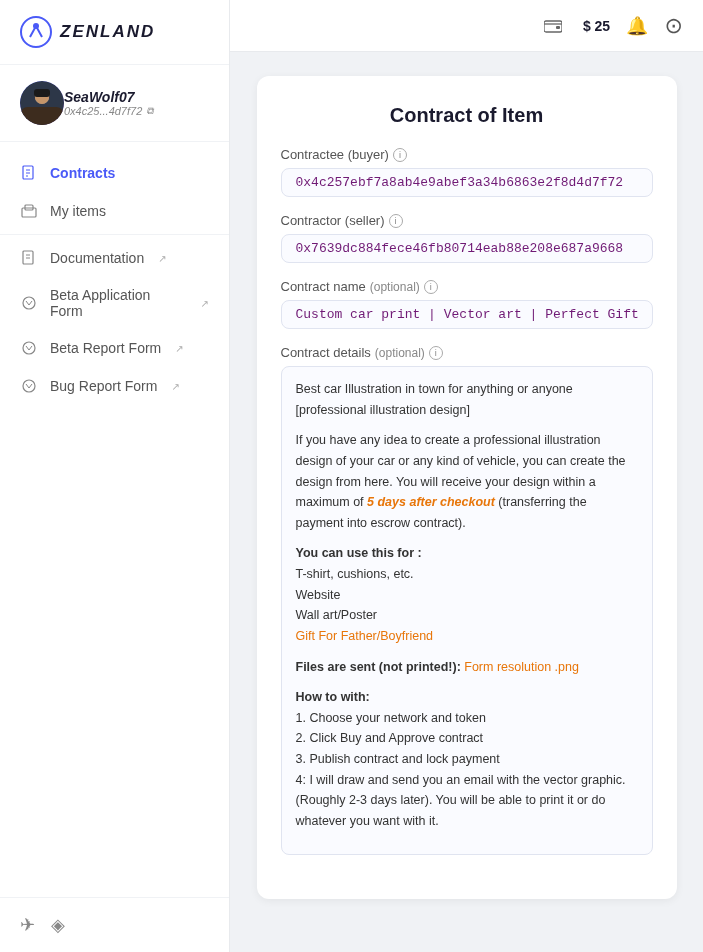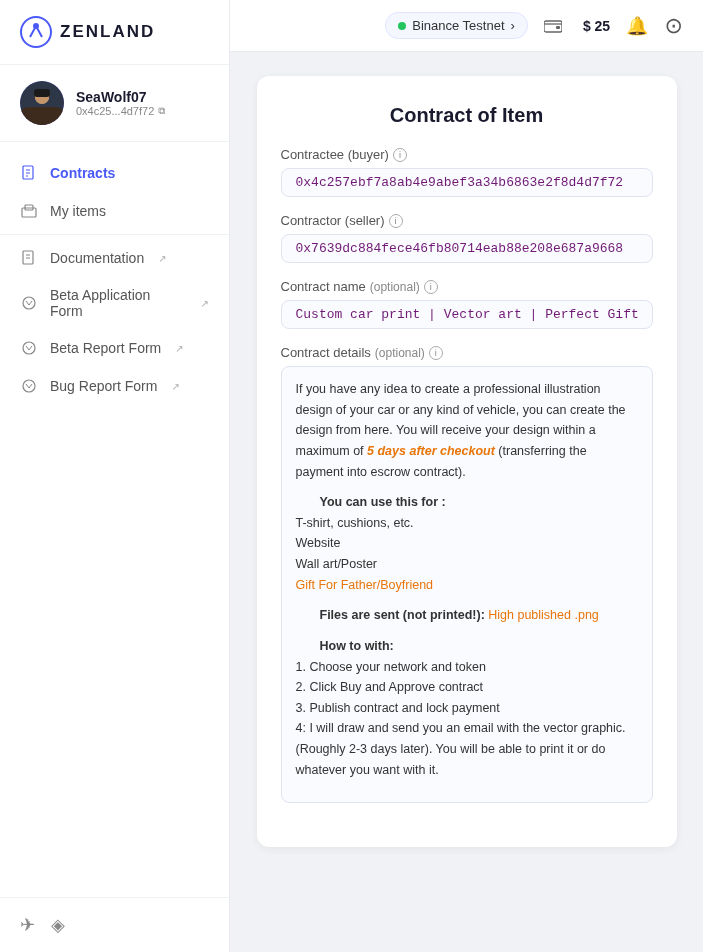--- a/index.html
+++ b/index.html
@@ -27,28 +27,29 @@
     .logo-icon {
       width: 32px;
       height: 32px;
     }
 
     .logo-text {
       font-size: 17px;
       font-weight: 700;
       letter-spacing: 2px;
       color: #1a1a2e;
+      font-style: italic;
     }
 
     .user-section {
       display: flex;
       align-items: center;
-      gap: 12px;
       padding: 16px 20px;
       border-bottom: 1px solid #f0f2f5;
+      font-style: italic;
     }
 
     .avatar {
       width: 44px;
       height: 44px;
       border-radius: 50%;
       background: linear-gradient(135deg, #667eea, #764ba2);
       display: flex;
       align-items: center;
       justify-content: center;
@@ -246,21 +247,21 @@
       font-size: 12.5px;
       line-height: 1.65;
       color: #333;
     }
 
     .contract-details-content .highlight-orange { color: #e8760a; }
     .contract-details-content .highlight-blue { color: #2563eb; }
     .contract-details-content .highlight-bold-orange { color: #e8760a; font-weight: bold; font-style: italic; margin-top: 29px; }
     .contract-details-content .underline { text-decoration: underline; font-weight: bold; }
     .contract-details-content p { margin-bottom: 10px; }
-    .contract-details-content .bold { font-weight: bold; margin-left: 24px; }
+    .contract-details-content .bold { font-weight: bold; }
 
     .details-box {
       border: 1px solid #e0e4f0;
       border-radius: 8px;
       padding: 12px 14px;
       background: #fafbff;
       min-height: 340px;
     }
 
     .divider {
@@ -381,25 +382,20 @@
   <div class="sidebar-footer">
     <span class="footer-icon">✈</span>
     <span class="footer-icon">◈</span>
   </div>
 
 </div>
 
 <div class="main">
 
   <div class="topbar">
-    <div class="network-badge">
-      <span class="network-dot"></span>
-      <span>Binance Testnet</span>
-      <span>›</span>
-    </div>
     <div class="wallet-balance">
       <svg width="18" height="14" viewBox="0 0 18 14" fill="none">
         <rect x="0" y="2" width="18" height="11" rx="2" stroke="#666" stroke-width="1.3" fill="none"></rect>
         <path d="M0 5 L18 5" stroke="#666" stroke-width="1.3"></path>
         <rect x="12" y="7" width="4" height="3" rx="1" fill="#666"></rect>
       </svg>
       <span>$ 25</span>
     </div>
     <div style="position:relative;">
       <span class="notif-icon">🔔</span>
@@ -439,23 +435,24 @@
       </div>
 
       <div class="field-group">
         <div class="field-label">
           <span>Contract details</span>
           <span class="optional">(optional)</span>
           <span class="info-icon">i</span>
         </div>
         <div class="details-box">
           <div class="contract-details-content">
+            <p>Best car Illustration in town for anything or anyone [professional illustration design]</p>
             <p>If you have any idea to create a professional illustration design of your car or any kind of vehicle, you can create the design from here. You will receive your design within a maximum of <span class="highlight-bold-orange">5 days after checkout</span> (transferring the payment into escrow contract).</p>
             <p><span class="bold">You can use this for :</span><br>T-shirt, cushions, etc.<br>Website<br>Wall art/Poster<br><span class="highlight-orange">Gift For Father/Boyfriend</span></p>
-            <p><span class="bold">Files are sent (not printed!):</span> <span class="highlight-orange">High published .png</span></p>
+            <p><span class="bold">Files are sent (not printed!):</span> <span class="highlight-orange">Form resolution .png</span></p>
             <p><span class="bold">How to with:</span><br>1. Choose your network and token<br>2. Click Buy and Approve contract<br>3. Publish contract and lock payment<br>4: I will draw and send you an email with the vector graphic.<br>(Roughly 2-3 days later). You will be able to print it or do whatever you want with it.</p>
           </div>
         </div>
       </div>
 
     </div>
   </div>
 </div>
 
 </body></html>

